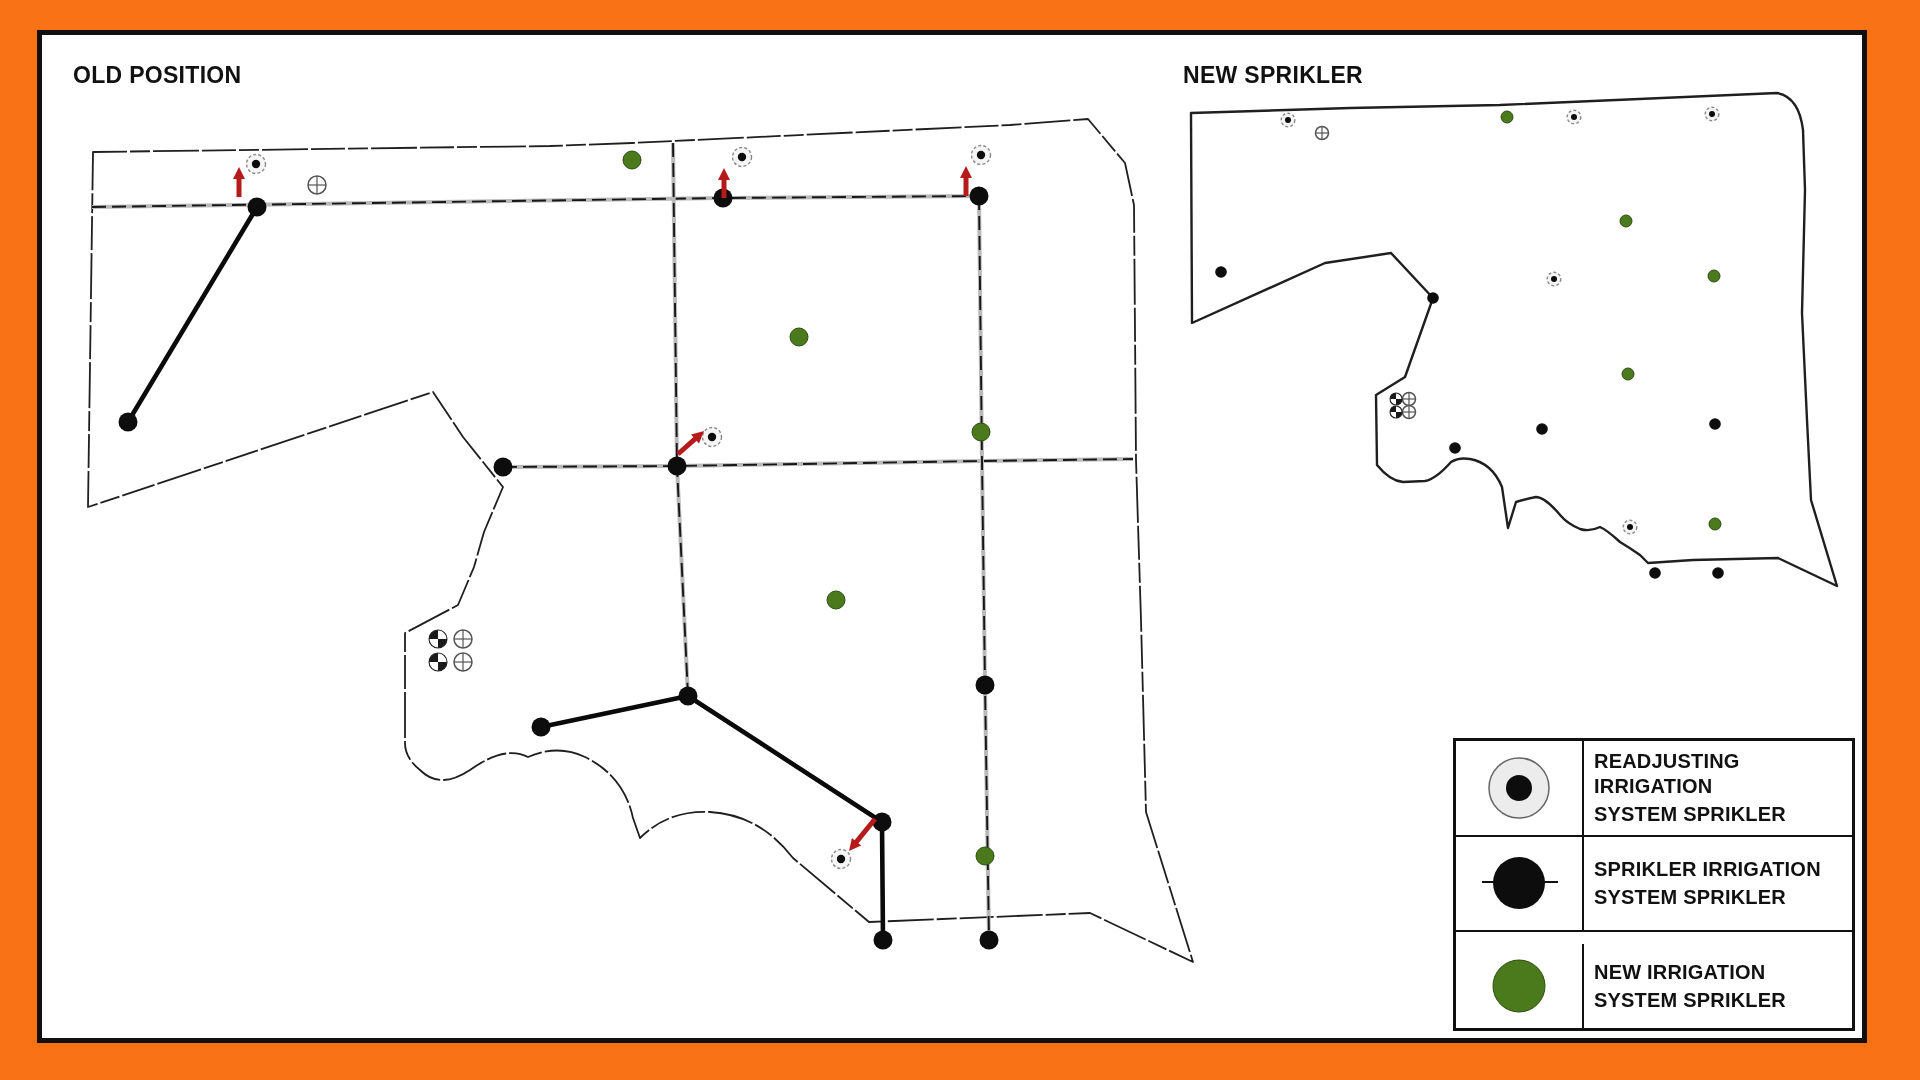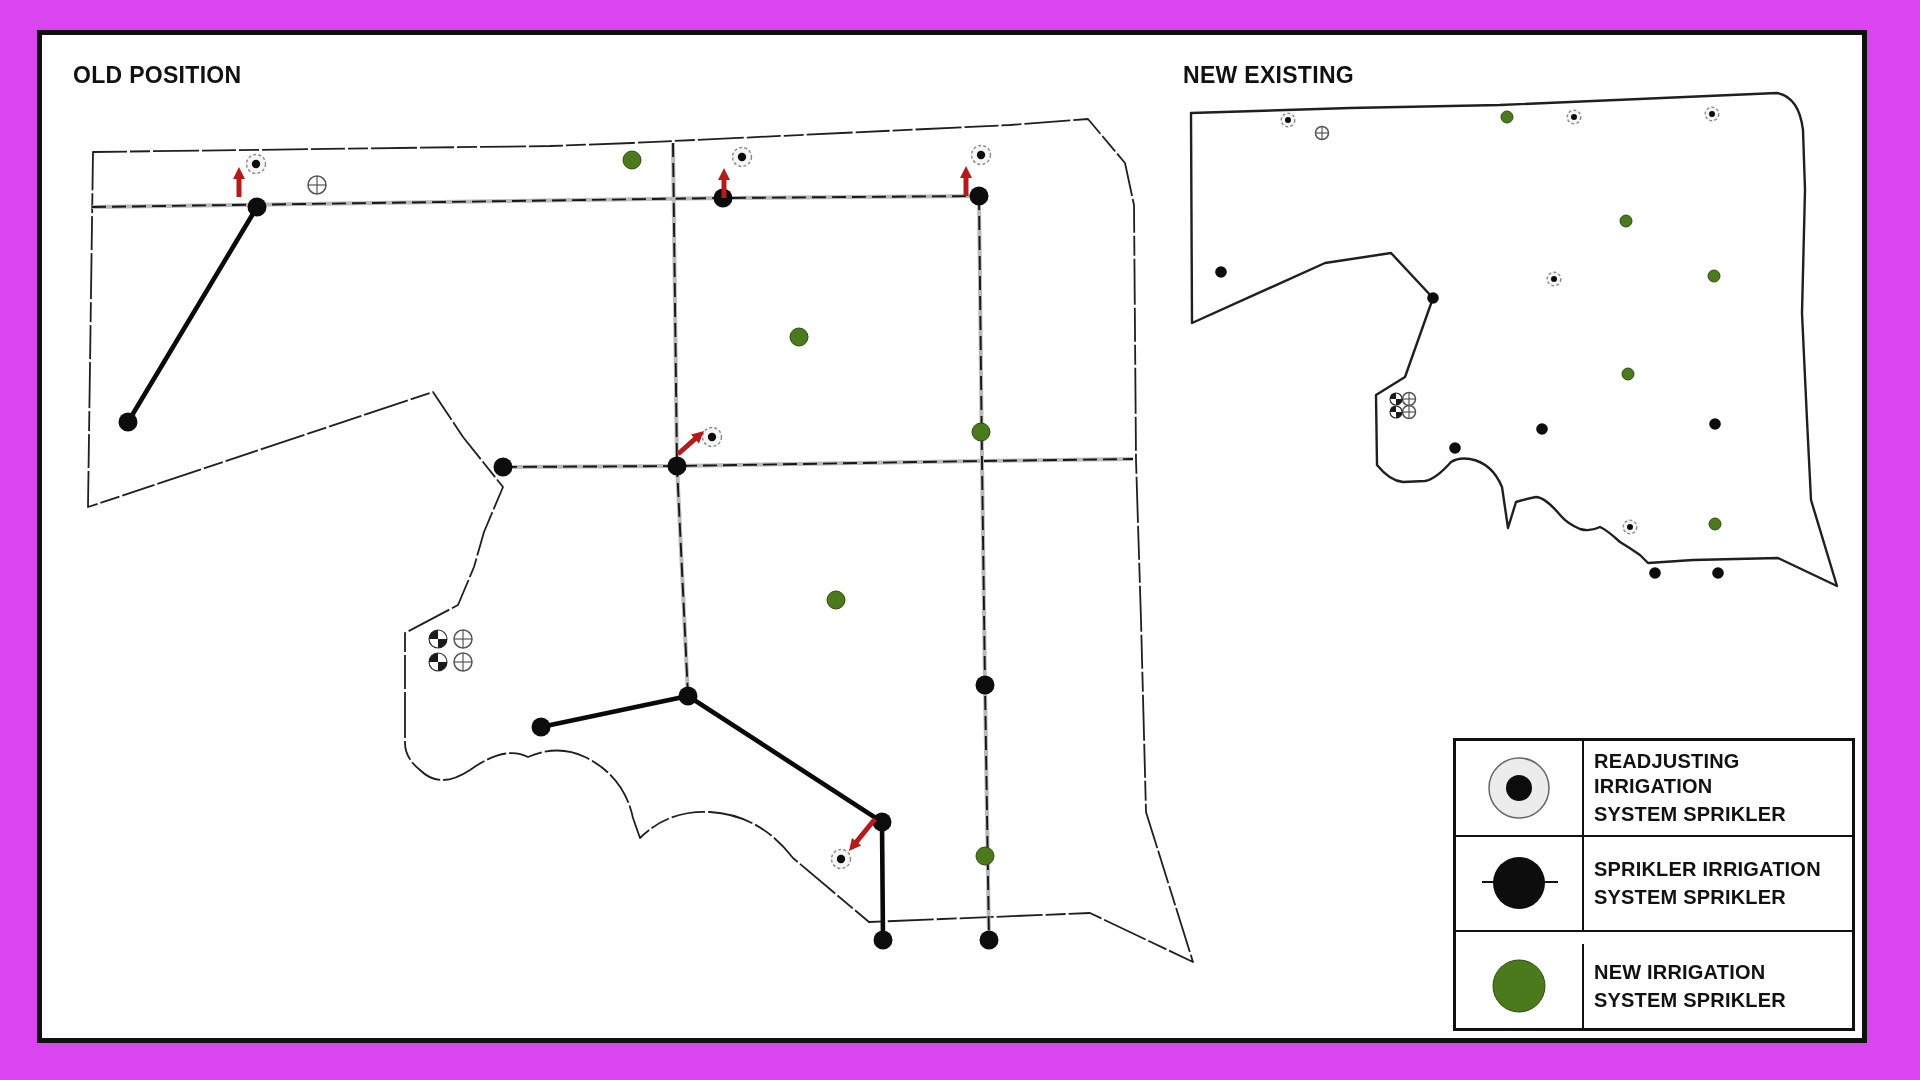--- a/index.html
+++ b/index.html
@@ -1,17 +1,17 @@
 <!DOCTYPE html>
 <html><head>
 <meta charset="utf-8">
 <style>
   html,body{margin:0;padding:0;background:#ffffff;}
   #stage{
-    position:relative;width:1920px;height:1080px;background:#d946ef;
+    position:relative;width:1920px;height:1080px;background:#f97316;
     font-family:"Liberation Sans", sans-serif;overflow:hidden;
   }
   #frame{
     position:absolute;left:37px;top:30px;width:1830px;height:1013px;
     border:5px solid #101010;background:#ffffff;box-sizing:border-box;
   }
   .map-title{
     position:absolute;font-size:23px;font-weight:700;color:#111;
     letter-spacing:.3px;white-space:nowrap;
   }
@@ -39,21 +39,21 @@
     font-size:20px;font-weight:700;color:#111;line-height:25px;letter-spacing:.2px;
   }
 </style>
 </head>
 <body>
 
 <div id="stage">
   <div id="frame"></div>
 
   <div id="old-title" class="map-title">OLD POSITION</div>
-  <div id="new-title" class="map-title">NEW EXISTING</div>
+  <div id="new-title" class="map-title">NEW SPRIKLER</div>
 
   <svg id="maps-svg" width="1920" height="1080" viewBox="0 0 1920 1080">
       <g>
         <path d="M 93,152 L 550,146 L 632,143 L 1010,125 L 1088,119 L 1125,163 L 1134,205 L 1136,460 L 1141,620 L 1146,812 L 1193,962 L 1090,913 L 869,922 L 793,858 Q 760,815 710,812 Q 668,810 640,838 L 633,818 Q 624,776 585,757 Q 558,744 528,757 Q 505,745 470,770 Q 440,790 420,770 Q 405,758 405,743 L 405,633 L 458,605 L 474,567 L 484,532 L 503,487 L 463,437 L 433,392 L 88,507 Z" fill="#ffffff" stroke="#1f1f1f" stroke-width="1.8" stroke-linejoin="round" stroke-dasharray="34 3 20 3 46 3"></path>
         <polyline points="92,207 723,198 979,196" fill="none" stroke="#b9b9b9" stroke-width="4"></polyline>
         <polyline points="92,207 723,198 979,196" fill="none" stroke="#161616" stroke-width="1.9" stroke-dasharray="14 6"></polyline>
         <polyline points="503,467 677,466 982,461 1133,459" fill="none" stroke="#b9b9b9" stroke-width="4"></polyline>
         <polyline points="503,467 677,466 982,461 1133,459" fill="none" stroke="#161616" stroke-width="1.9" stroke-dasharray="14 6"></polyline>
         <polyline points="673,143 677,466 688,696" fill="none" stroke="#b9b9b9" stroke-width="4"></polyline>
         <polyline points="673,143 677,466 688,696" fill="none" stroke="#161616" stroke-width="1.9" stroke-dasharray="14 6"></polyline>

